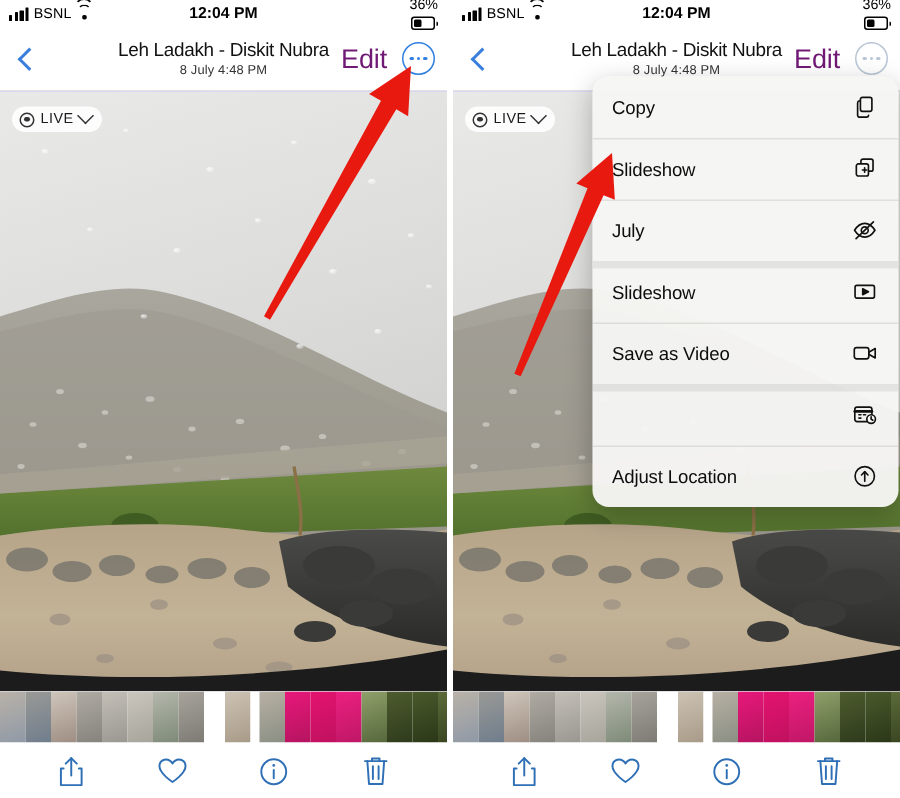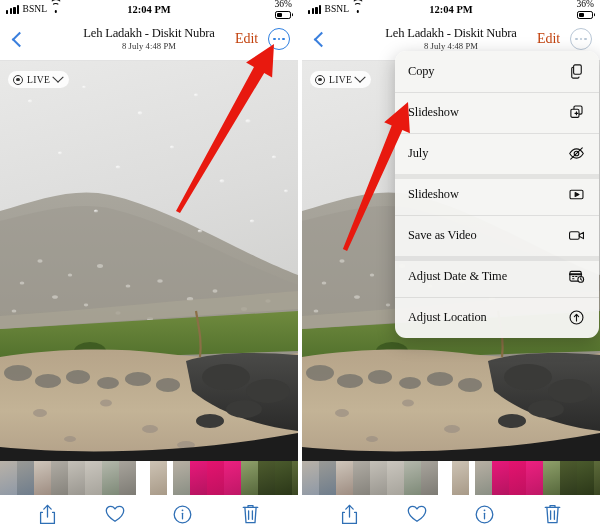--- a/index.html
+++ b/index.html
@@ -1,17 +1,17 @@
 <!DOCTYPE html>
 <html><head>
 <meta charset="utf-8">
 <style>
   html,body{margin:0;padding:0;background:#fff;}
   body{width:600px;height:532px;overflow:hidden;font-family:"Liberation Sans",sans-serif;-webkit-font-smoothing:antialiased;}
-  .screens{position:relative;width:600px;height:532px;display:flex;font-family:Liberation Serif, serif;}
+  .screens{position:relative;width:600px;height:532px;display:flex;}
   .panel{position:relative;width:298px;height:532px;background:#fff;overflow:hidden;}
   .panel.left{margin-right:4px;}
 
   
   .statusbar{position:relative;height:18px;background:#fff;display:flex;align-items:center;padding:0 6px;box-sizing:border-box;}
   .sb-left{display:flex;align-items:center;gap:3px;}
   .bars{display:flex;align-items:flex-end;gap:1.3px;height:9px;}
   .bars i{display:block;width:2.4px;background:#000;border-radius:.4px;}
   .bars i:nth-child(1){height:3.5px}
   .bars i:nth-child(2){height:5.2px}
@@ -31,21 +31,21 @@
   .batt .fill{position:absolute;left:1px;top:1px;bottom:1px;background:#000;border-radius:1px;}
 
   
   .navbar{position:relative;height:42px;background:#fff;display:flex;align-items:center;padding:0 8px;box-sizing:border-box;}
   .chev-back{width:18px;height:18px;position:relative;flex:0 0 auto;cursor:pointer;}
   .chev-back::before{content:"";position:absolute;left:6px;top:3.5px;width:9px;height:9px;border-left:2.3px solid #3a7fdd;border-bottom:2.3px solid #3a7fdd;transform:rotate(45deg);}
   .nav-titles{position:absolute;left:0;right:0;text-align:center;pointer-events:none;}
   .nav-title{font-size:12.6px;color:#111;line-height:15px;letter-spacing:-.2px;}
   .nav-sub{font-size:8.6px;color:#333;line-height:11px;letter-spacing:.1px;}
   .nav-right{margin-left:auto;display:flex;align-items:center;gap:10px;z-index:2;}
-  .edit-btn{font-size:14px;color:#c2410c;cursor:pointer;letter-spacing:-.1px;}
+  .edit-btn{font-size:18px;color:#701a75;cursor:pointer;letter-spacing:-.1px;}
   .ellipsis-btn{width:22px;height:22px;border-radius:50%;border:1.3px solid #2f7fe0;display:flex;align-items:center;justify-content:center;gap:2px;cursor:pointer;box-sizing:border-box;}
   .ellipsis-btn i{width:2.6px;height:2.6px;border-radius:50%;background:#2f7fe0;display:block;}
   .ellipsis-btn.dim{border-color:#b9c7d6;}
   .ellipsis-btn.dim i{background:#b9c7d6;}
   .nav-sep{height:1px;background:#e2e2e2;}
 
   
   .photo{position:relative;width:100%;height:400px;overflow:hidden;background:#c4b5fd;}
   .photo svg{position:absolute;inset:0;width:100%;height:100%;display:block;}
   .live-badge{position:absolute;left:8px;top:10px;height:17px;padding:0 7px 0 5px;border-radius:9px;background:rgba(255,255,255,.88);display:flex;align-items:center;gap:4px;cursor:pointer;}
@@ -478,21 +478,20 @@
         <div class="ctx-item">
           <span class="ctx-label">Save as Video</span>
           <span class="ctx-ico">
             <svg width="17" height="17" viewBox="0 0 20 20" fill="none" stroke="#111" stroke-width="1.3" stroke-linecap="round" stroke-linejoin="round">
               <rect x="1.8" y="5.6" width="11.4" height="8.8" rx="1.8"></rect>
               <path d="M13.2 9.2 L18.2 6.3 V13.7 L13.2 10.8 Z"></path>
             </svg>
           </span>
         </div>
         <div class="ctx-item gap">
-          <span class="ctx-label">Adjust Date &amp; Time</span>
           <span class="ctx-ico">
             <svg width="17" height="17" viewBox="0 0 20 20" fill="none" stroke="#111" stroke-width="1.3" stroke-linecap="round" stroke-linejoin="round">
               <rect x="2.2" y="4" width="13.4" height="11.4" rx="1.8"></rect>
               <path d="M2.2 7.4 H15.6" stroke-width="2.2"></path>
               <path d="M5.4 10 H7 M9 10 H10.6 M5.4 12.6 H7"></path>
               <circle cx="15" cy="13.4" r="3.4" fill="#f6f6f4"></circle>
               <path d="M15 11.6 V13.4 L16.3 14.3"></path>
             </svg>
           </span>
         </div>

